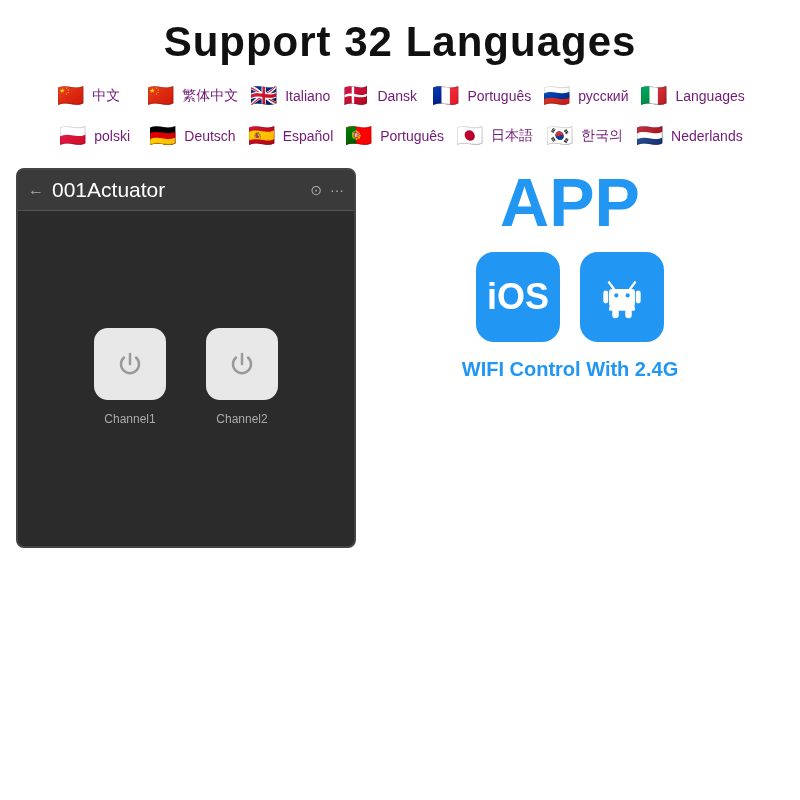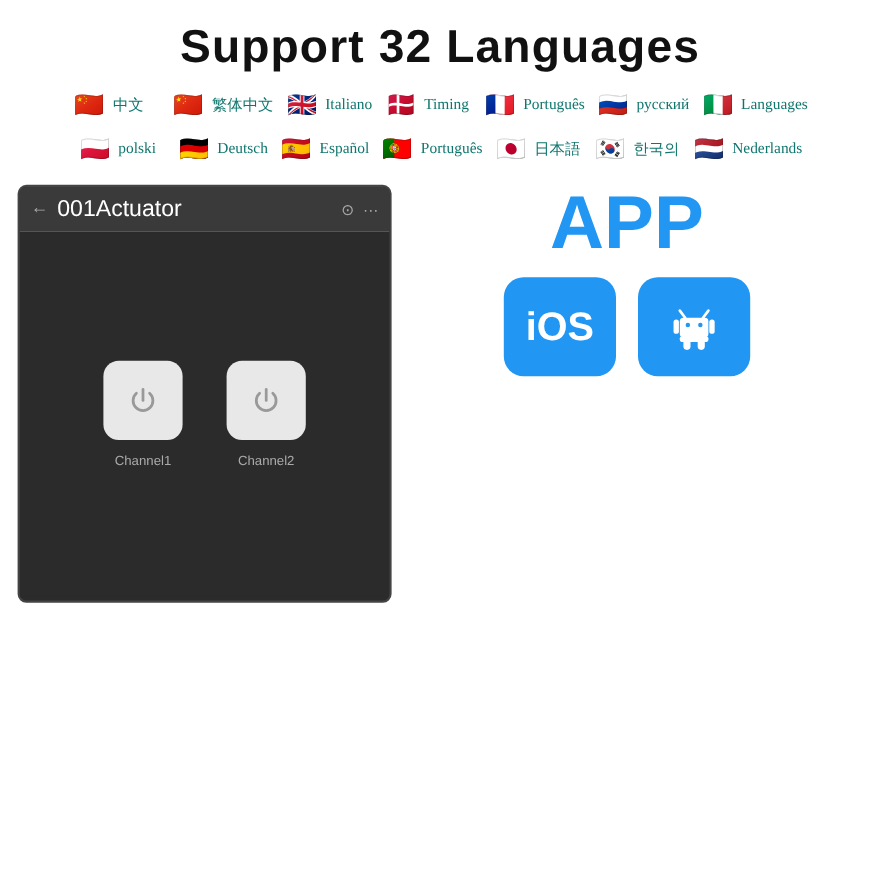--- a/index.html
+++ b/index.html
@@ -63,23 +63,22 @@
       flex-shrink: 0;
       overflow: hidden;
       display: flex;
       align-items: center;
       justify-content: center;
       font-size: 22px;
     }
 
     .lang-label {
       font-size: 14px;
-      color: #0f766e;
+      color: #701a75;
       font-weight: 500;
-      font-family: Liberation Serif, serif;
     }
 
     
     .bottom-section {
       display: flex;
       width: 100%;
       gap: 0;
       flex: 1;
       align-items: flex-start;
     }
@@ -178,21 +177,21 @@
       line-height: 1;
     }
 
     .os-icons-row {
       display: flex;
       gap: 20px;
       align-items: center;
     }
 
     .os-icon-box {
-      width: 102px;
+      width: 84px;
       height: 90px;
       background: #2196F3;
       border-radius: 18px;
       display: flex;
       align-items: center;
       justify-content: center;
       color: white;
       font-size: 36px;
       font-weight: bold;
     }
@@ -236,21 +235,21 @@
         <div class="lang-item">
           <div class="flag">🇨🇳</div>
           <span class="lang-label">繁体中文</span>
         </div>
         <div class="lang-item">
           <div class="flag">🇬🇧</div>
           <span class="lang-label">Italiano</span>
         </div>
         <div class="lang-item">
           <div class="flag">🇩🇰</div>
-          <span class="lang-label">Timing</span>
+          <span class="lang-label">Dansk</span>
         </div>
         <div class="lang-item">
           <div class="flag">🇫🇷</div>
           <span class="lang-label">Português</span>
         </div>
         <div class="lang-item">
           <div class="flag">🇷🇺</div>
           <span class="lang-label">русский</span>
         </div>
         <div class="lang-item">
@@ -347,16 +346,17 @@
 
             <rect x="9" y="24" width="6" height="16" rx="3"></rect>
             <rect x="49" y="24" width="6" height="16" rx="3"></rect>
             <rect x="20" y="46" width="8" height="12" rx="4"></rect>
             <rect x="36" y="46" width="8" height="12" rx="4"></rect>
             <rect x="16" y="43" width="32" height="6" rx="2"></rect>
           </svg>
         </div>
       </div>
 
+      <div class="wifi-label">WIFI Control With 2.4G</div>
     </div>
 
   </div>
 </div>
 
 </body></html>

